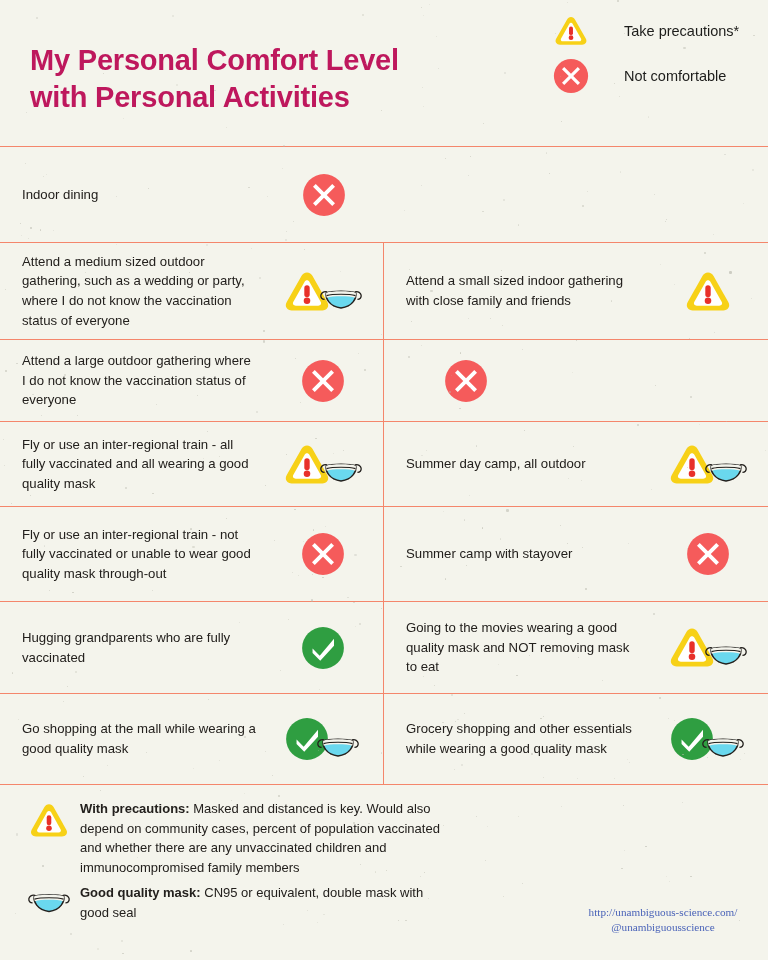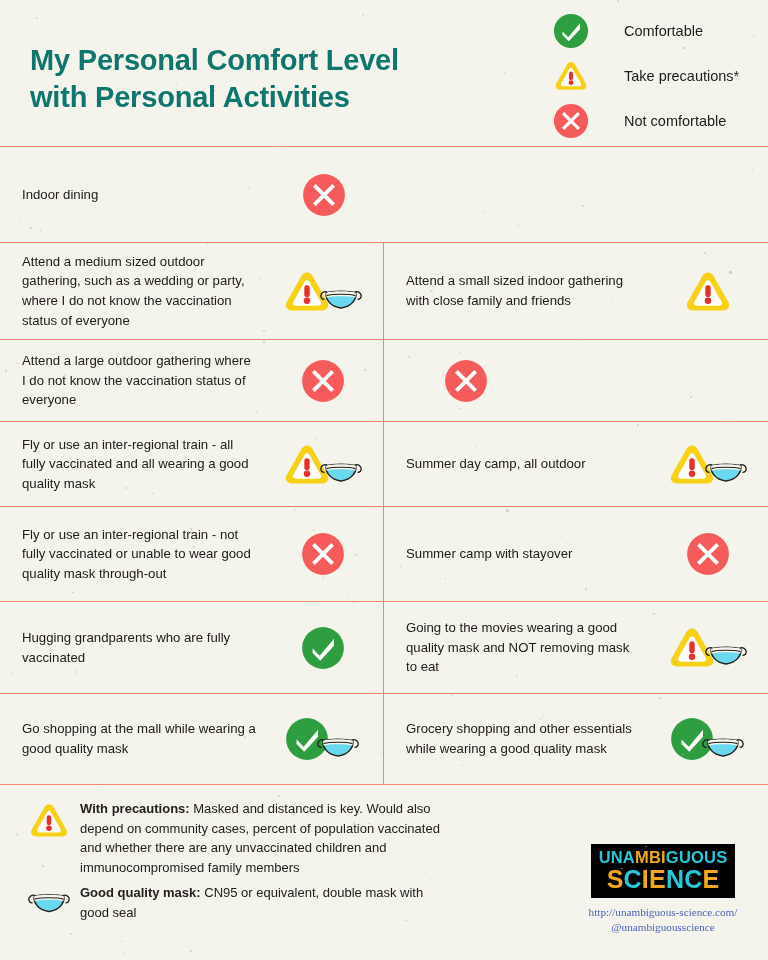--- a/index.html
+++ b/index.html
@@ -41,21 +41,21 @@
   
   .header {
     position: relative;
     height: 146px;
     padding: 0;
   }
   .title {
     position: absolute;
     left: 30px;
     top: 42px;
-    color: #0f766e;
+    color: #be185d;
     font-size: 29px;
     font-weight: bold;
     line-height: 1.28;
     letter-spacing: -0.2px;
     max-width: 440px;
   }
 
   .legend {
     position: absolute;
     left: 548px;
@@ -208,29 +208,20 @@
 <div class="page">
 
   <div class="header">
     <div class="title">
       <div>My Personal Comfort Level</div>
       <div>with Personal Activities</div>
     </div>
 
     <div class="legend">
 
-      <div class="legend-row">
-        <div class="legend-ico">
-          <svg class="ico" width="36" height="36" viewBox="0 0 40 40">
-            <circle cx="20" cy="20" r="19" fill="#2f9e41"></circle>
-            <path d="M10.5 20.5 L17 27 L30 11.5 L30 18 L17.5 31.5 L10.5 24.5 Z" fill="#ffffff"></path>
-          </svg>
-        </div>
-        <div class="legend-label">Comfortable</div>
-      </div>
 
       <div class="legend-row">
         <div class="legend-ico">
           <svg class="ico" width="36" height="34" viewBox="0 0 44 40">
             <path d="M22 3 C24.2 3 25.8 4.2 26.8 5.9 L40 29.3 C41 31.1 41.2 32.9 40.2 34.5 C39.2 36.1 37.5 36.8 35.5 36.8 L8.5 36.8 C6.5 36.8 4.8 36.1 3.8 34.5 C2.8 32.9 3 31.1 4 29.3 L17.2 5.9 C18.2 4.2 19.8 3 22 3 Z" fill="#f7d117"></path>
             <path d="M22 10 C22.9 10 23.6 10.5 24.1 11.3 L34.1 29.2 C34.6 30.1 34.7 30.9 34.2 31.6 C33.7 32.3 33 32.6 32 32.6 L12 32.6 C11 32.6 10.3 32.3 9.8 31.6 C9.3 30.9 9.4 30.1 9.9 29.2 L19.9 11.3 C20.4 10.5 21.1 10 22 10 Z" fill="#ffffff"></path>
             <rect x="19.6" y="14.5" width="4.8" height="10.5" rx="2.4" fill="#e8302a"></rect>
             <circle cx="22" cy="28.2" r="2.9" fill="#e8302a"></circle>
           </svg>
         </div>
@@ -524,26 +515,20 @@
           <path d="M10 13 C16 10.5 40 10.5 46 13 C46.4 15 46 17 45.2 19 C38 16.8 18 16.8 10.8 19 C10 17 9.6 15 10 13 Z" fill="#f4f4ec" stroke="none"></path>
           <path d="M10.4 16.5 C18 14.2 38 14.2 45.6 16.5" stroke="#23201d" stroke-width="1.3" fill="none"></path>
         </svg>
       </div>
       <div class="note-txt">
         <b>Good quality mask:</b><span> CN95 or equivalent, double mask with good seal</span>
       </div>
     </div>
 
     <div class="brand">
-      <div class="logo-box">
-        <div class="logo-l1">
-          <span class="cy">UNA</span><span class="or">MBI</span><span class="cy">GUOUS</span>
-        </div>
-        <div class="logo-l2" id="logo2"><span class="or">S</span><span class="cy">C</span><span class="or">I</span><span class="or">E</span><span class="cy">N</span><span class="cy">C</span><span class="or">E</span></div>
-      </div>
       <div class="brand-url">
         <div>http://unambiguous-science.com/</div>
         <div>@unambiguousscience</div>
       </div>
     </div>
 
   </div>
 
   <div class="speckles" id="spk">
       <span style="left:689.1px;top:338.1px;width:1.2px;height:1.2px;opacity:0.57"></span>

